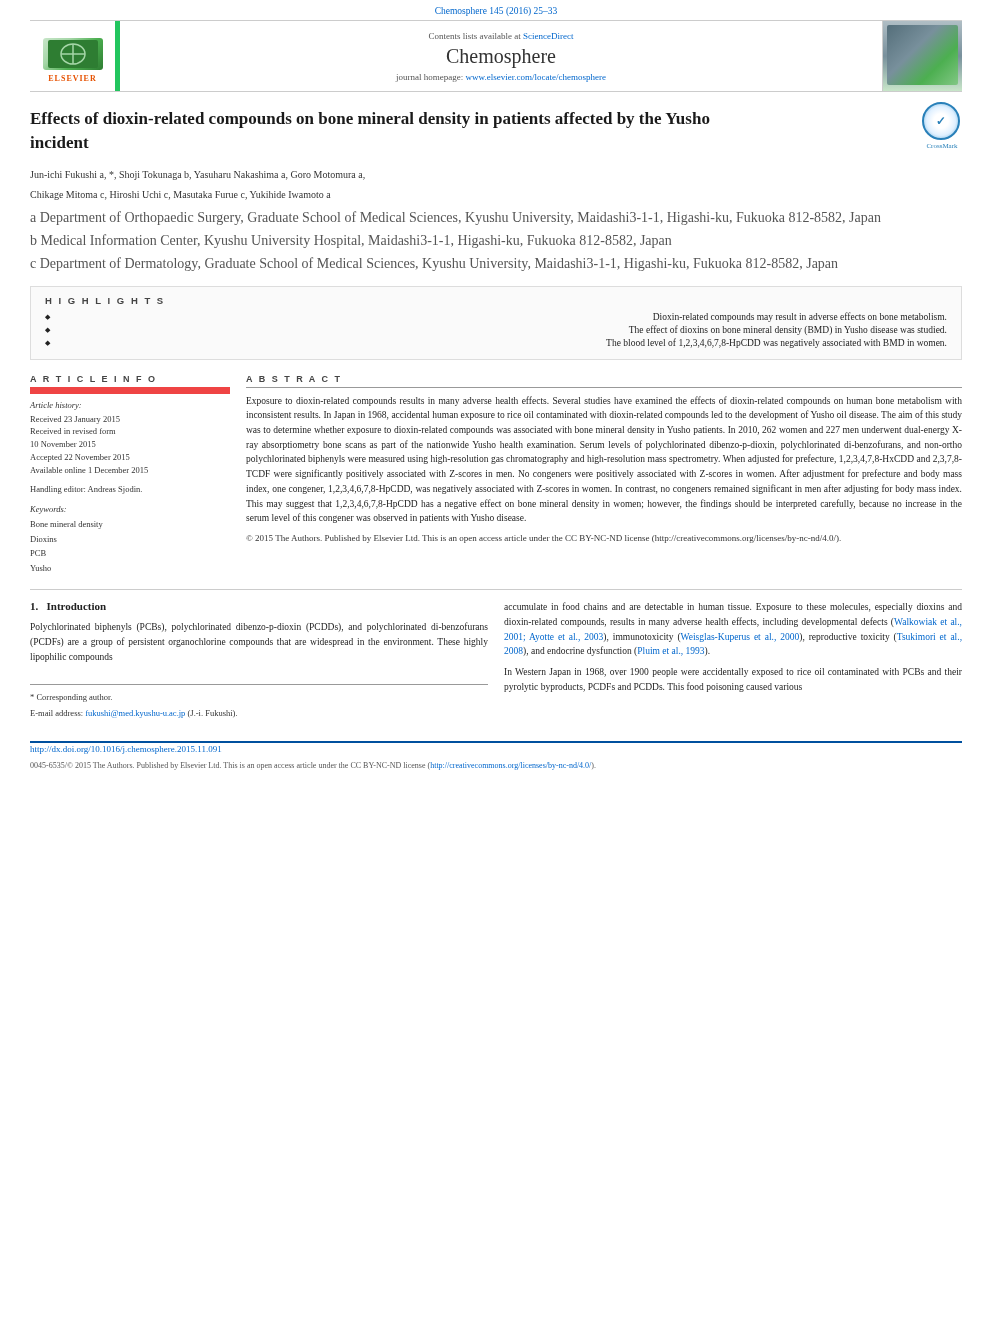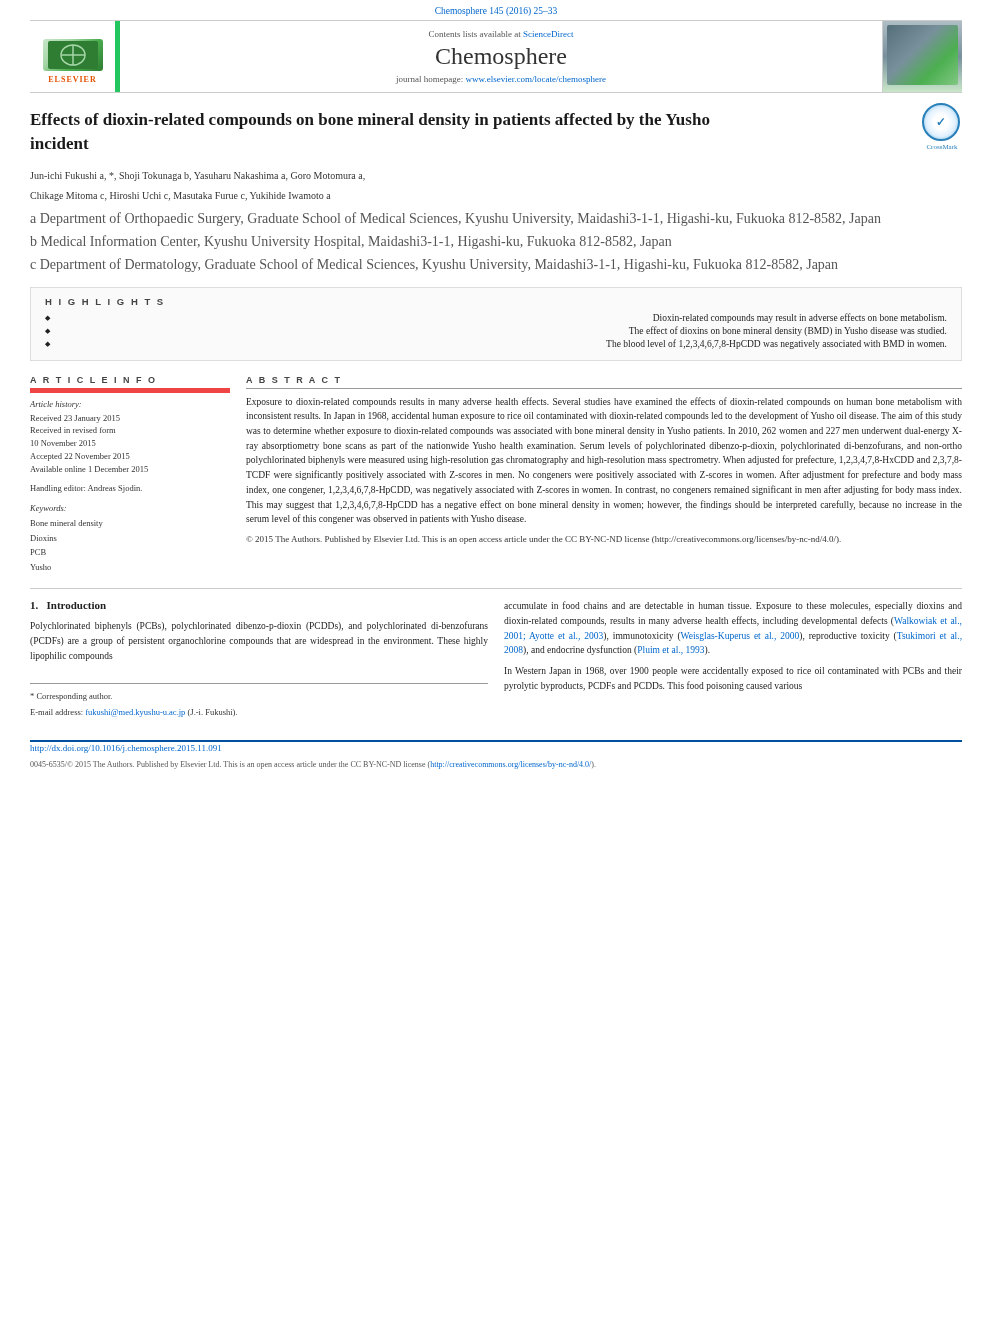--- a/index.html
+++ b/index.html
@@ -81,21 +81,21 @@
       color: #555;
       margin-bottom: 4px;
     }
 
     .sciencedirect-link {
       color: #0066cc;
       text-decoration: none;
     }
 
     .journal-title-header {
-      font-size: 24px;
+      font-size: 20px;
       font-family: 'Times New Roman', serif;
       color: #333;
       margin-bottom: 4px;
     }
 
     .journal-homepage {
       font-size: 9px;
       color: #555;
     }
 
@@ -236,21 +236,21 @@
     }
 
     
     .info-section-title {
       font-size: 9px;
       font-weight: bold;
       letter-spacing: 2px;
       text-transform: uppercase;
       color: #444;
       margin-bottom: 3px;
-      border-bottom: 5px solid #ef4444;
+      border-bottom: 7px solid #ef4444;
       padding-bottom: 3px;
       font-family: Arial, sans-serif;
     }
 
     .info-subsection-title {
       font-size: 8.5px;
       font-style: italic;
       color: #333;
       margin-top: 6px;
       margin-bottom: 3px;

